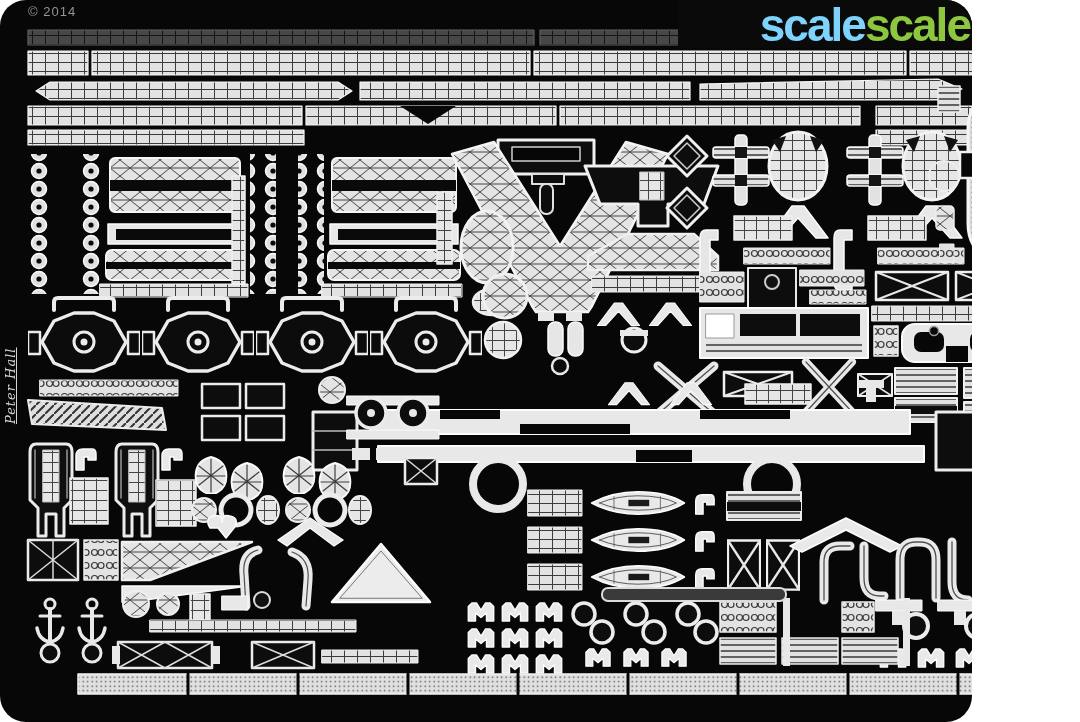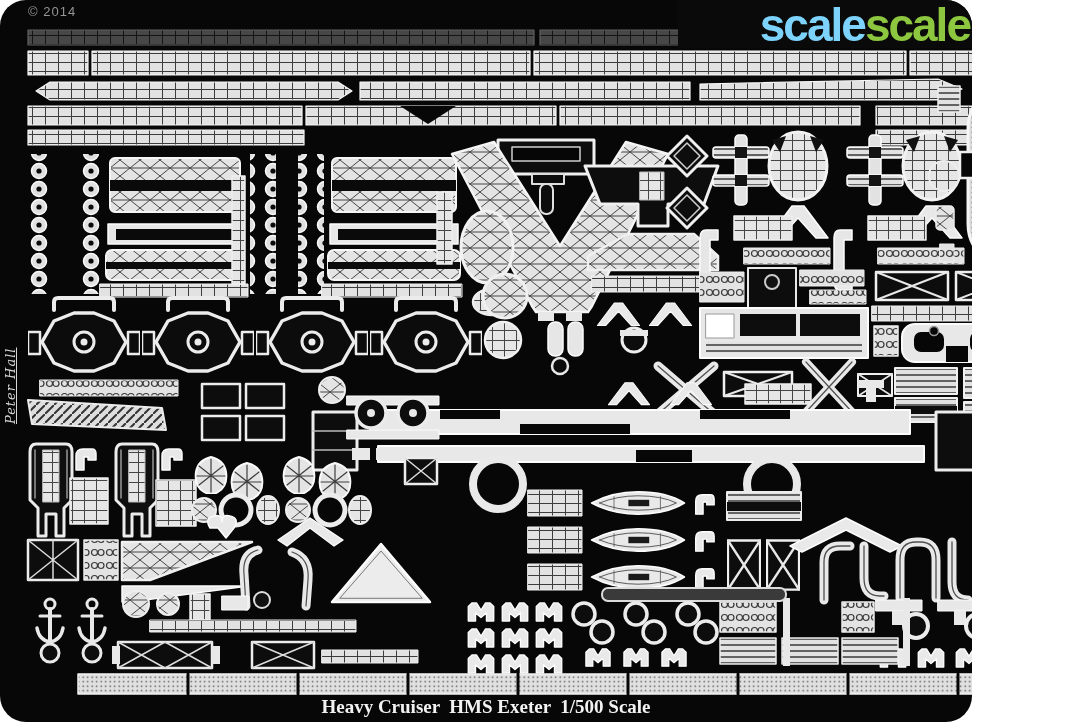--- a/index.html
+++ b/index.html
@@ -26,21 +26,20 @@
 </style>
 </head>
 <body>
 
 <div id="stage">
  <div id="sheet">
 
   <div class="txt" id="copyright">© 2014</div>
   <div id="wmband"></div>
   <div class="txt" id="watermark"><span class="wm-gray">scale</span><span class="wm-green">scale</span></div>
-  <div class="txt" id="caption">Heavy Cruiser  HMS Exeter  1/500 Scale</div>
   <div class="txt" id="signature">Peter Hall</div>
 
   <svg id="parts" width="1080" height="722" viewBox="0 0 1080 722" stroke-linejoin="round" stroke-linecap="round">
    <defs>
     <pattern id="pRail" patternUnits="userSpaceOnUse" width="13" height="9">
       <rect width="13" height="9" fill="#e2e2e2"></rect>
             <path d="M6.5,0V9 M0,8.5H13" stroke="#3c3c3c" stroke-width="1" fill="none"></path>
     </pattern>
     <pattern id="pRailD" patternUnits="userSpaceOnUse" width="13" height="9">
       <rect width="13" height="9" fill="#474747"></rect>

